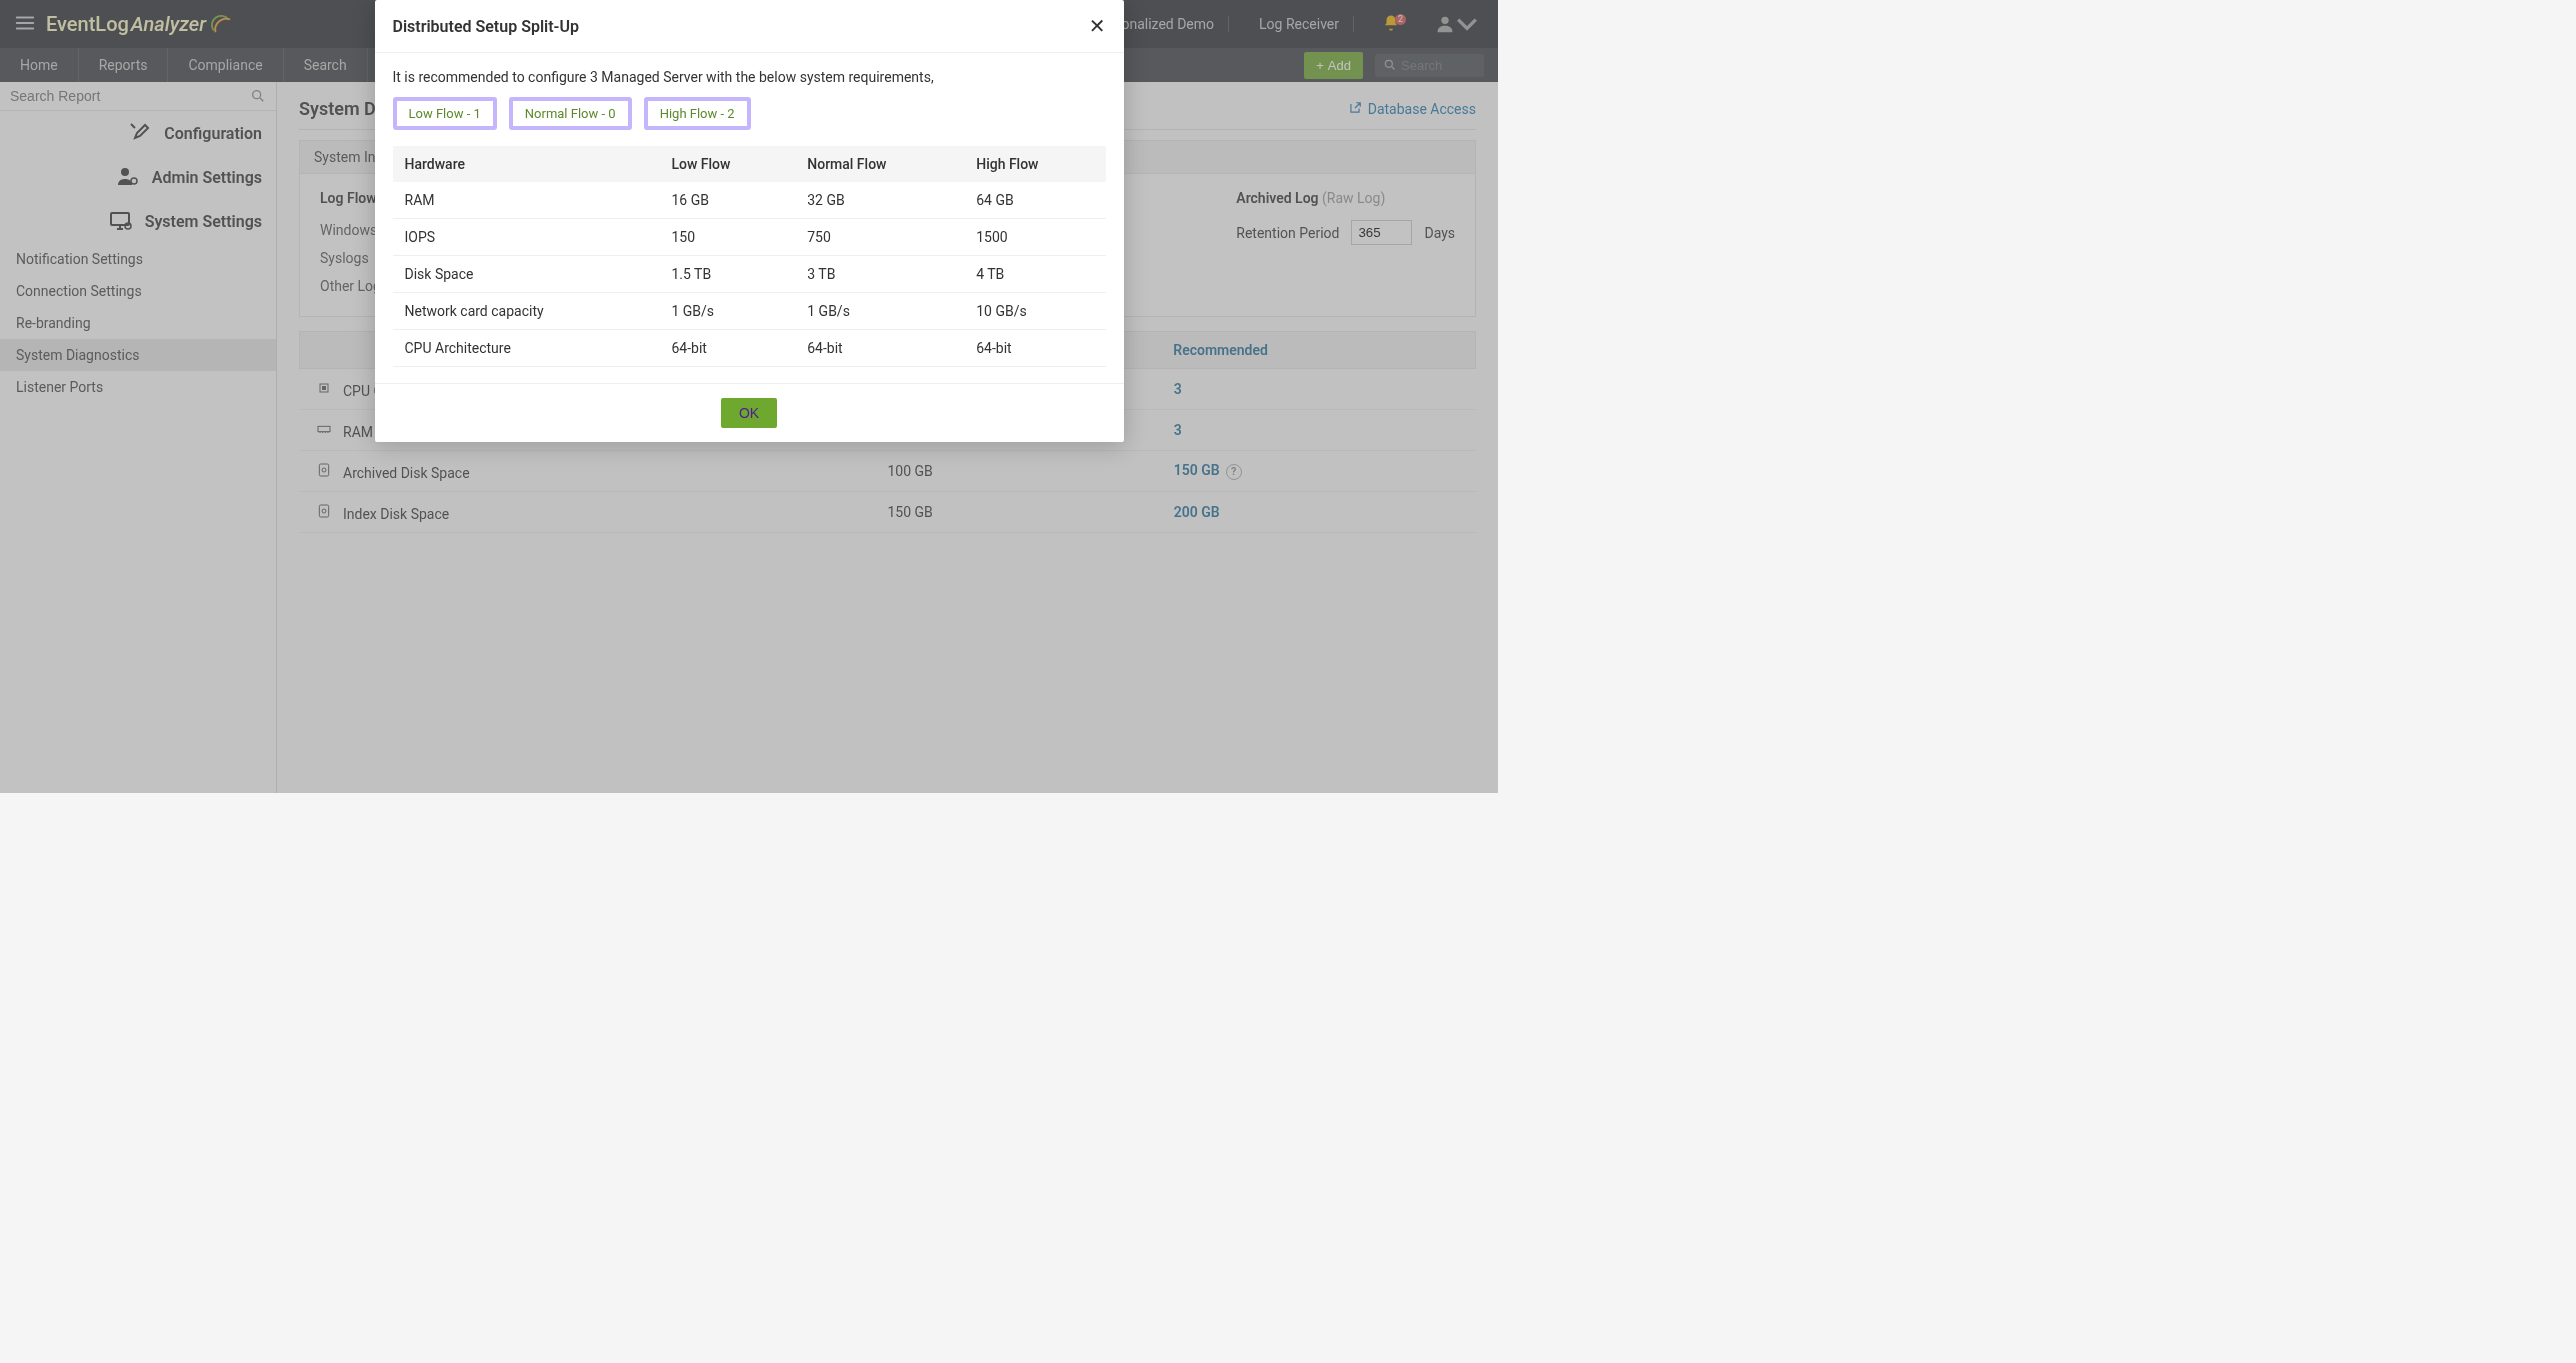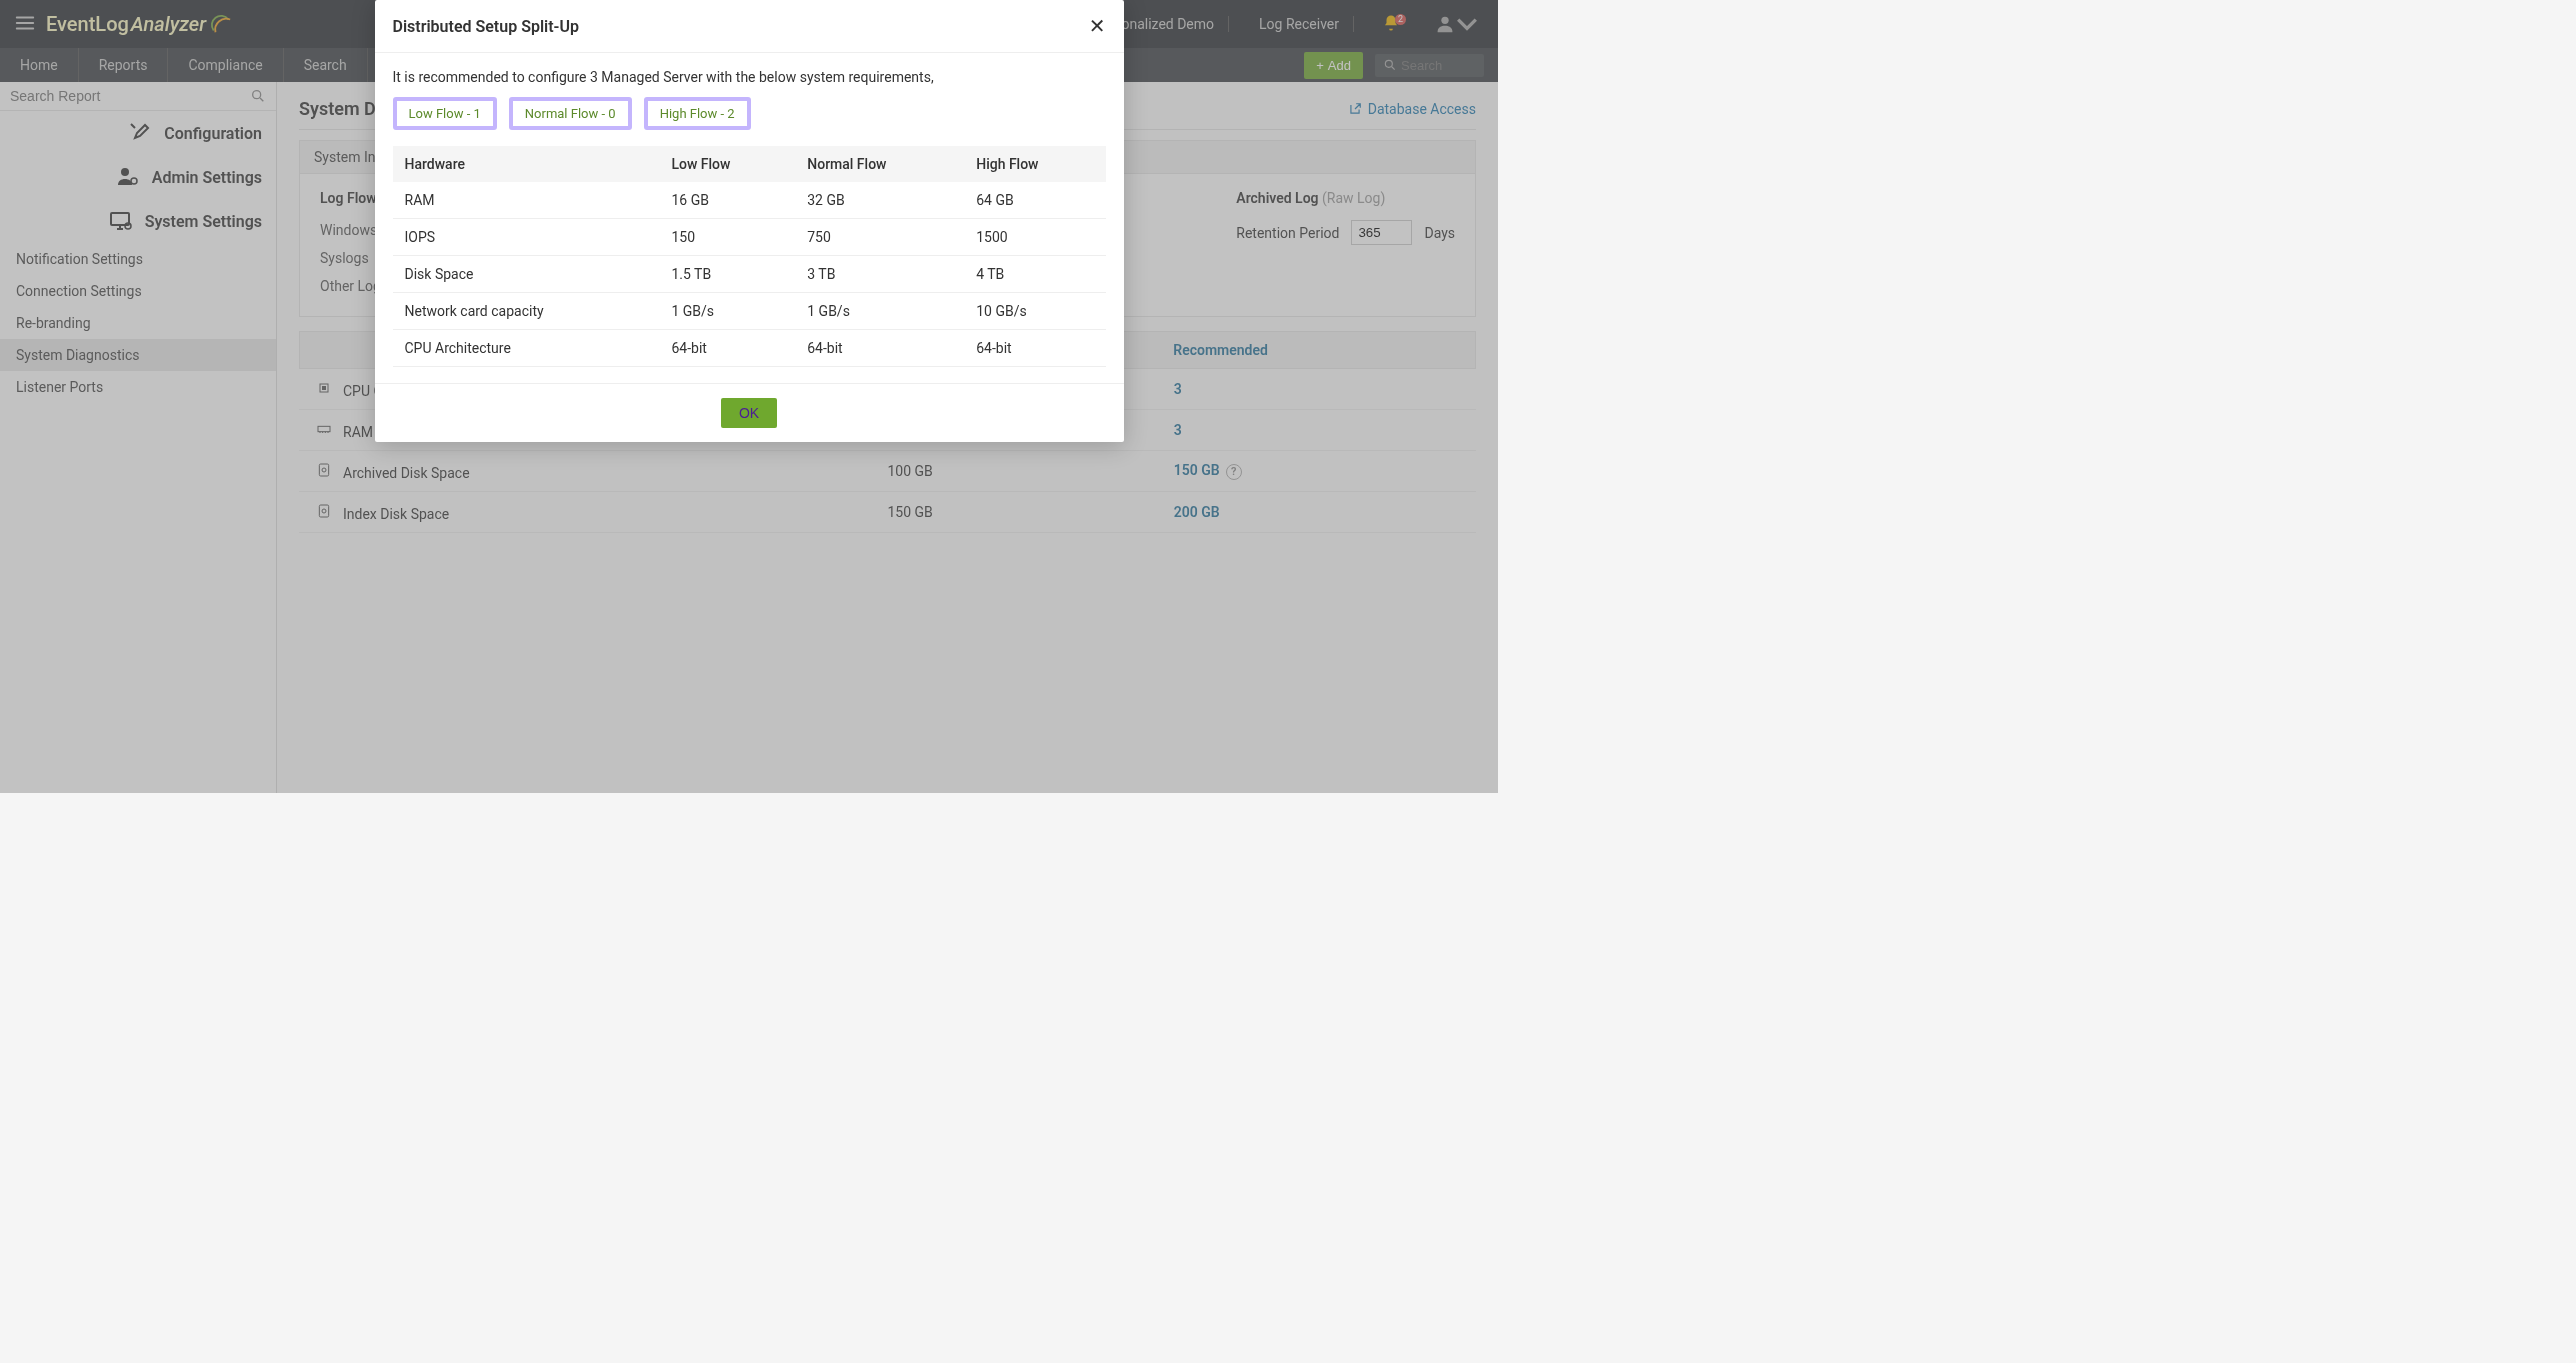--- a/index.html
+++ b/index.html
@@ -36,21 +36,21 @@
 .search-report input{border:none;outline:none;flex:1;font-size:14px;color:#666;}
 .search-report svg{width:16px;height:16px;fill:#888;}
 .side-section{padding:10px 14px;display:flex;align-items:center;gap:12px;font-size:16px;font-weight:600;color:#333;cursor:pointer;justify-content:flex-end;}
 .side-section svg{width:24px;height:24px;}
 .side-sub{padding:8px 16px;font-size:14px;color:#444;cursor:pointer;}
 .side-sub.active{background:#e8e8e8;}
 
 .main{flex:1;padding:10px 22px;overflow:auto;background:#fdfdfd;}
 .page-head{display:flex;align-items:center;justify-content:space-between;border-bottom:1px solid #e3e3e3;padding:6px 0 10px;}
 .page-head h2{font-size:18px;font-weight:600;}
-.db-link{color:#1f7ab0;text-decoration:none;display:flex;align-items:center;gap:6px;font-size:14px;}
+.db-link{color:#1f7ab0;text-decoration:none;display:flex;gap:6px;font-size:14px;}
 
 .tabbar{background:#f3f3f3;padding:8px 14px;border:1px solid #e5e5e5;border-bottom:none;margin-top:10px;font-size:14px;color:#444;}
 .panel{border:1px solid #e5e5e5;background:#fff;padding:16px 20px;display:flex;justify-content:space-between;}
 .panel-left{}
 .panel-left h4{font-weight:600;margin-bottom:10px;}
 .panel-row{padding:6px 0;color:#555;}
 .panel-right{display:flex;align-items:flex-start;gap:16px;}
 .panel-right h4{font-weight:600;}
 .panel-right .hint{color:#999;font-weight:400;}
 .ret-input{width:61px;padding:4px 6px;border:1px solid #ccc;}

